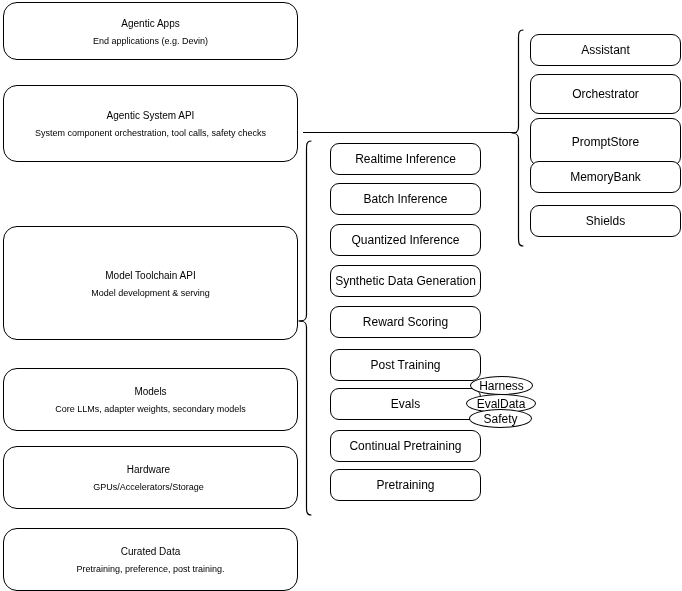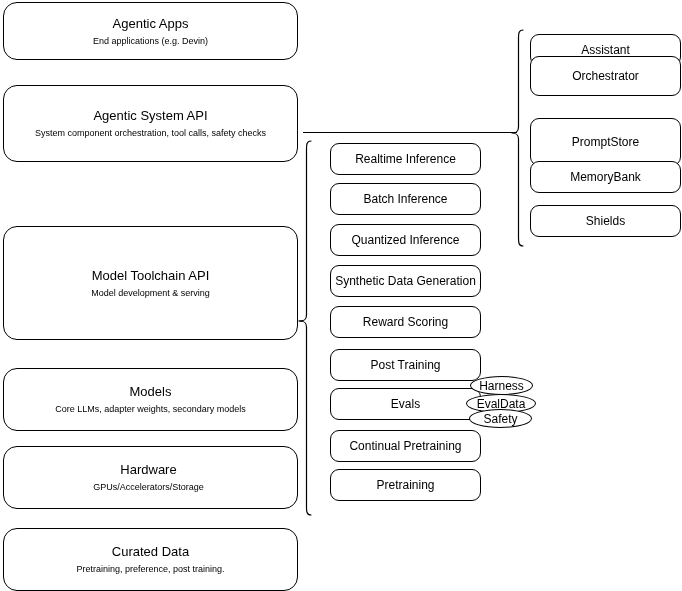--- a/index.html
+++ b/index.html
@@ -26,21 +26,21 @@
     align-items: center;
     justify-content: center;
     text-align: center;
   }
   
   .stack-block {
     border-radius: 14px;
     padding: 4px 10px;
   }
   .stack-block .title {
-    font-size: 13px;
+    font-size: 10px;
     line-height: 17px;
     color: #000000;
   }
   .stack-block .subtitle {
     font-size: 9px;
     line-height: 13px;
     color: #000000;
     margin-top: 3px;
   }
   
@@ -160,21 +160,21 @@
   <div class="chip" style="left:466px; top:394px; width:70px; height:19px;">
     <span>EvalData</span>
   </div>
   <div class="chip" style="left:469px; top:409px; width:63px; height:19px;">
     <span>Safety</span>
   </div>
 
   <div class="node item-box" style="left:530px; top:34px; width:151px; height:32px;">
     <span>Assistant</span>
   </div>
-  <div class="node item-box" style="left:530px; top:56px; width:151px; height:40px;">
+  <div class="node item-box" style="left:530px; top:74px; width:151px; height:40px;">
     <span>Orchestrator</span>
   </div>
   <div class="node item-box" style="left:530px; top:118px; width:151px; height:48px;">
     <span>PromptStore</span>
   </div>
   <div class="node item-box" style="left:530px; top:205px; width:151px; height:32px;">
     <span>Shields</span>
   </div>
   <div class="node item-box" style="left:530px; top:161px; width:151px; height:32px;">
     <span>MemoryBank</span>

